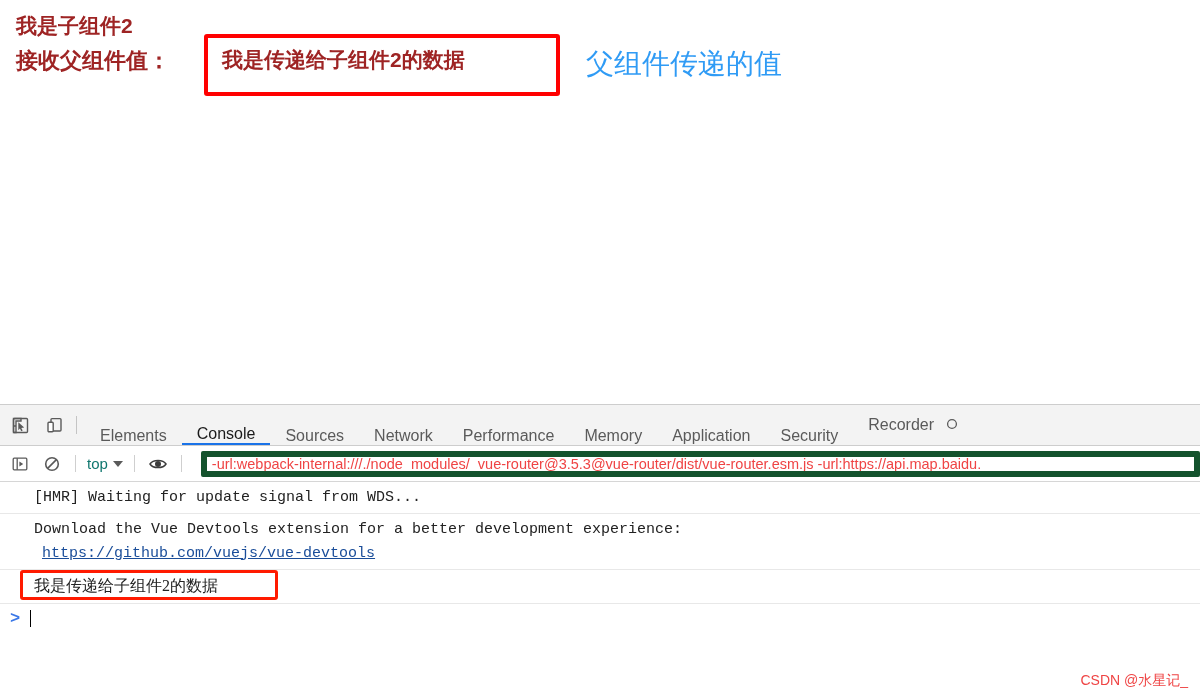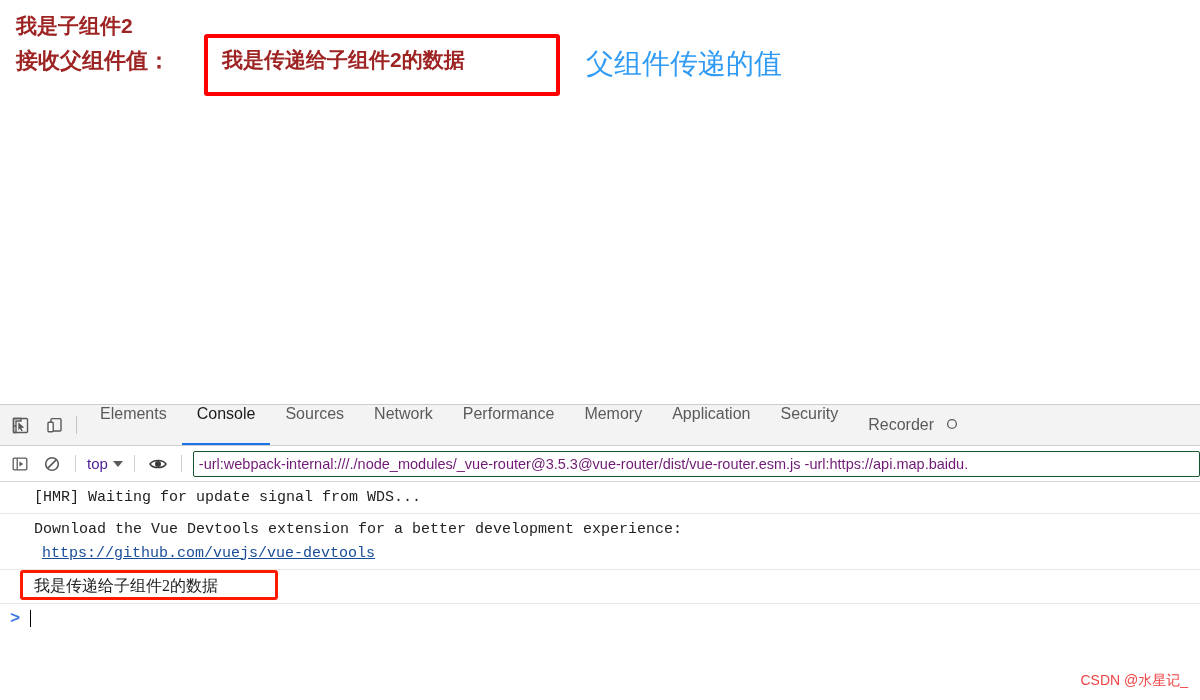--- a/index.html
+++ b/index.html
@@ -119,21 +119,21 @@
     width: 1px;
     height: 18px;
     background: #c4c4c4;
     margin: 0 8px;
     flex: none;
   }
   .dt-tab {
     height: 40px;
     padding: 0 15px;
     display: flex;
-    align-items: flex-start;
+    align-items: flex-end;
     font-size: 16px;
     color: #5a5a5a;
     white-space: nowrap;
     box-sizing: border-box;
     flex: none;
   }
   .dt-tab.active {
     color: #1a1a1a;
     border-bottom: 2px solid #1a73e8;
   }
@@ -168,42 +168,42 @@
     height: 17px;
     background: #cfcfcf;
     margin: 0 7px;
     flex: none;
   }
   .fb-context {
     display: flex;
     align-items: center;
     gap: 5px;
     font-size: 15px;
-    color: #4c1d95;
+    color: #0f766e;
     padding: 2px 4px;
     border-radius: 3px;
     flex: none;
   }
   .caret-down {
     width: 0; height: 0;
     border-left: 5px solid transparent;
     border-right: 5px solid transparent;
     border-top: 6px solid #5a5a5a;
   }
   .fb-filter-input {
     flex: 1 1 auto;
     height: 26px;
-    margin-left: 4px;
+    margin-left: 12px;
     margin-right: 0;
-    border: 1px solid #14532d;
+    border: 6px solid #14532d;
     border-radius: 2px;
     background: #fff;
     font-family: "Liberation Sans", sans-serif;
     font-size: 14.5px;
-    color: #701a75;
+    color: #ef4444;
     padding: 0 5px;
     box-sizing: border-box;
     outline: none;
     min-width: 0;
   }
 
   
   .dt-console {
     background: #ffffff;
     height: 217px;

